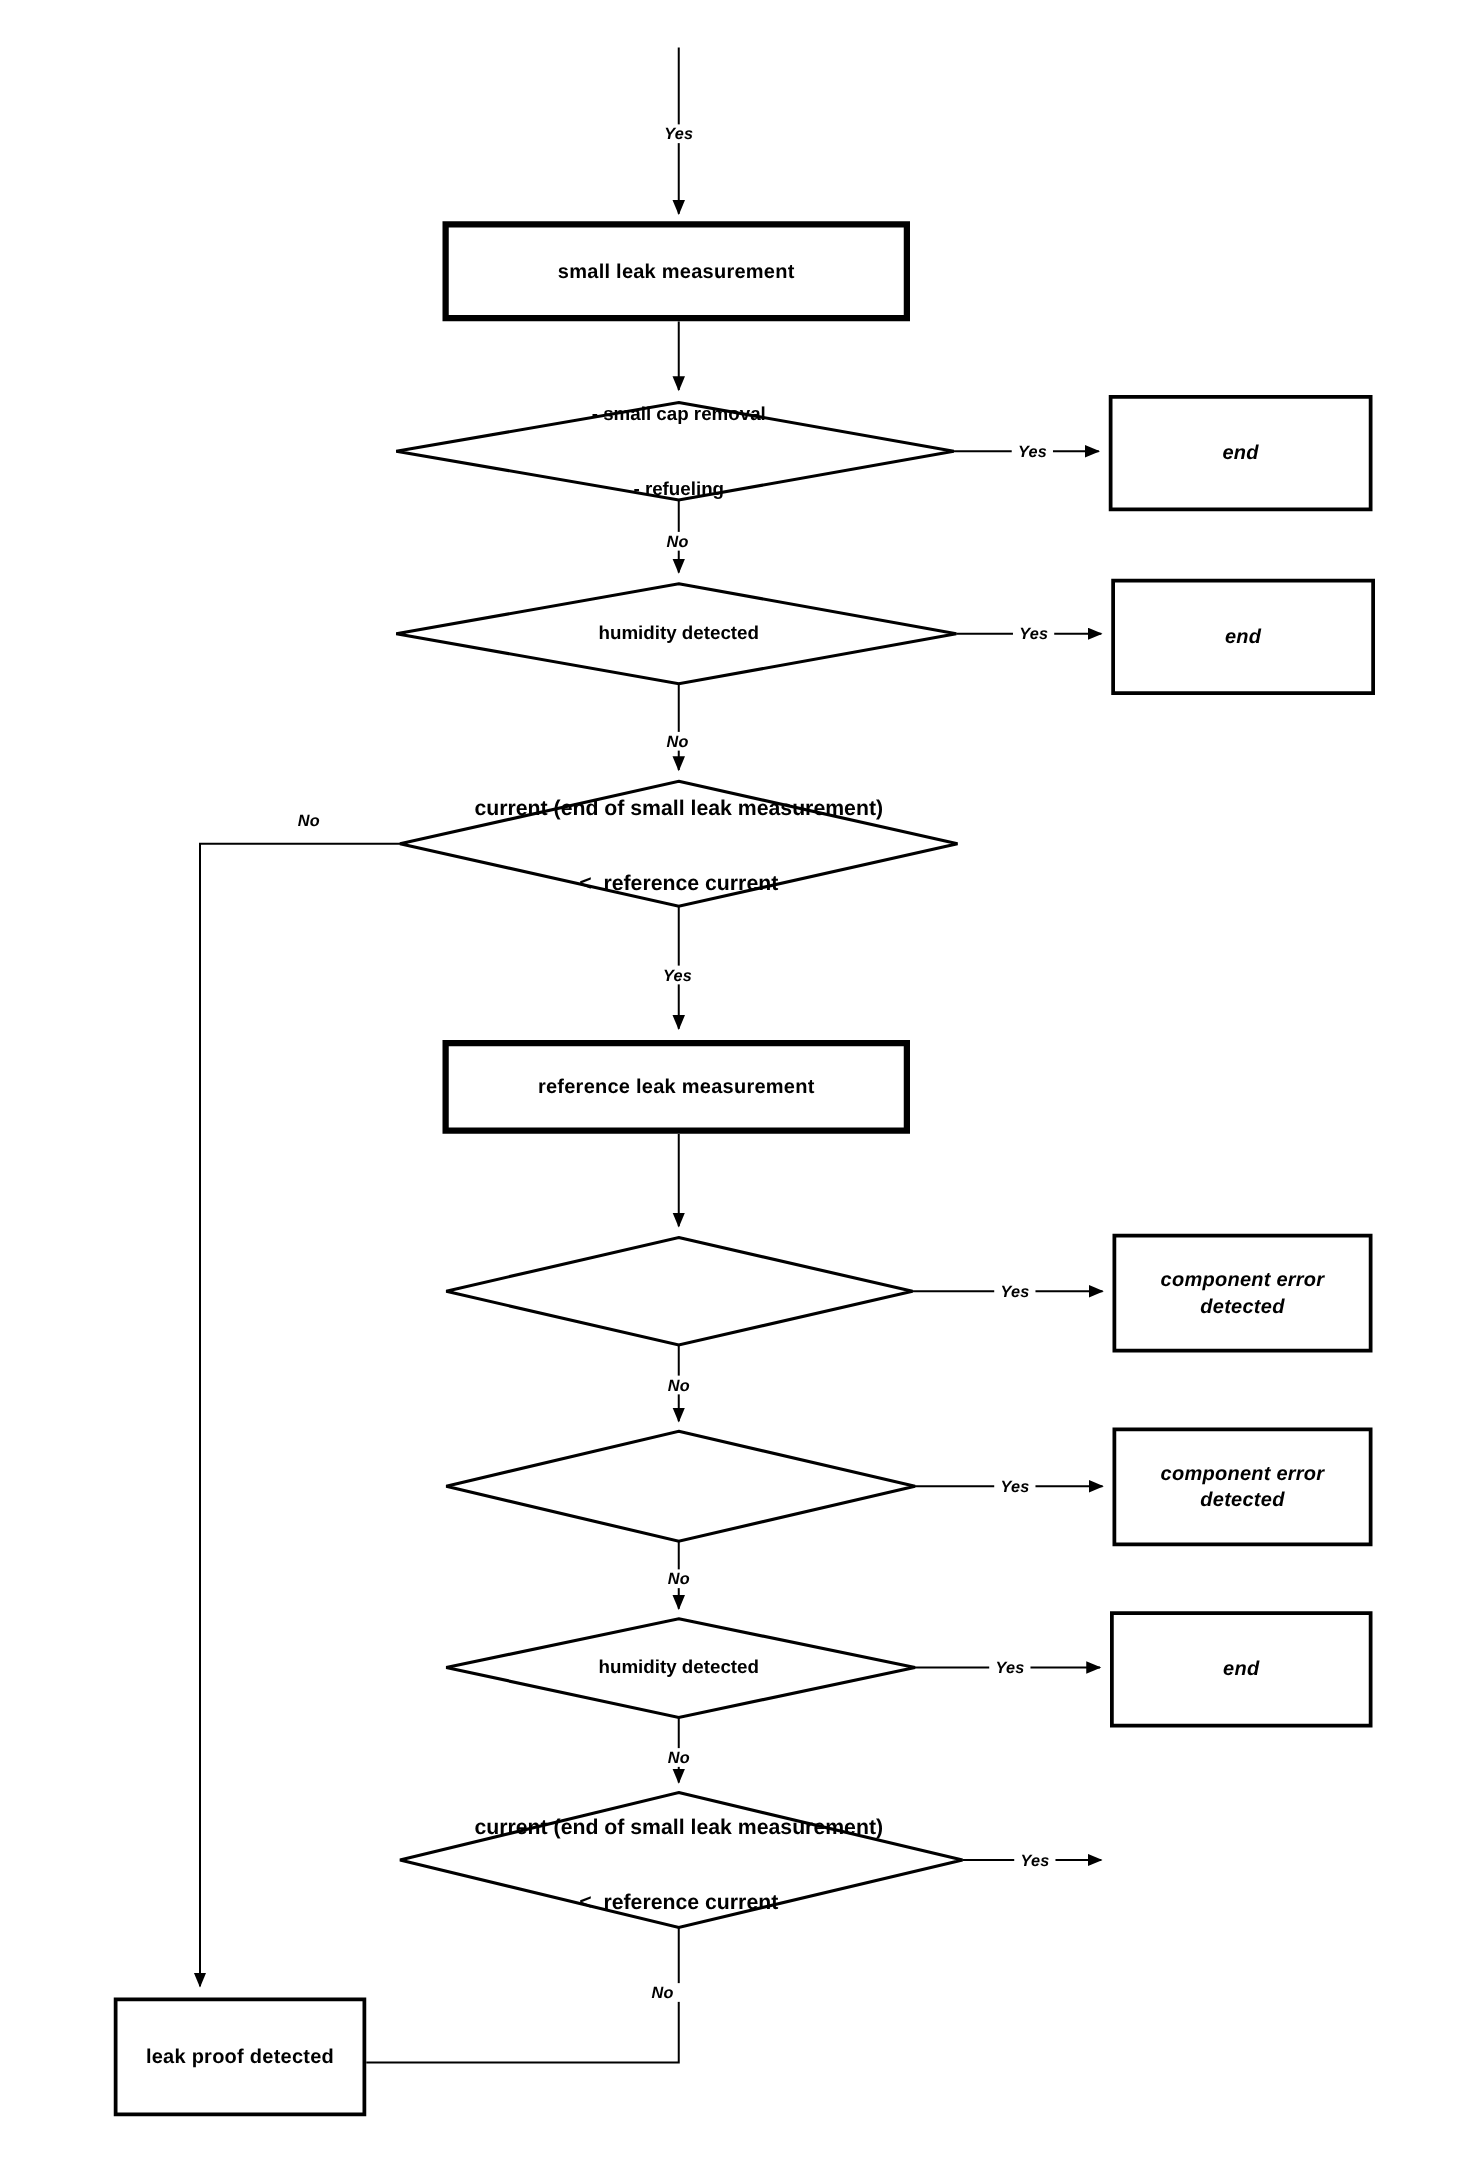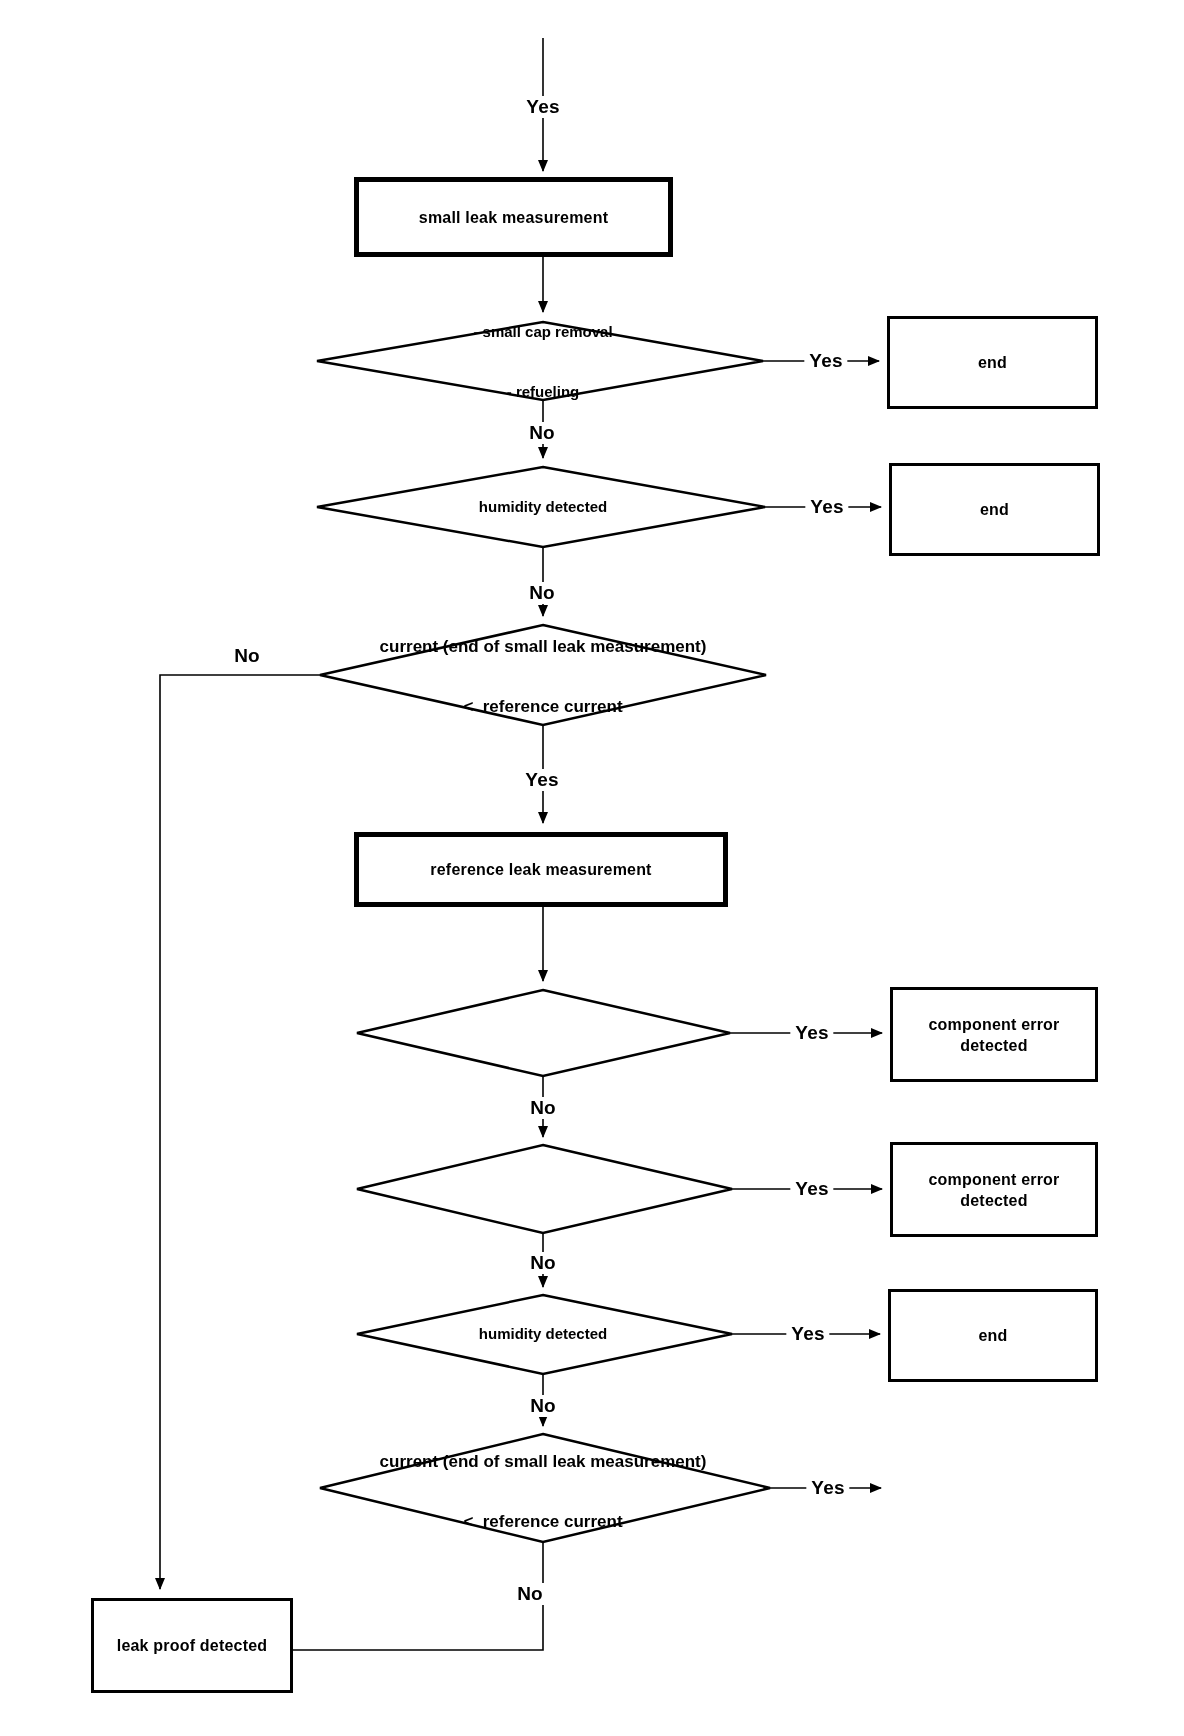--- a/index.html
+++ b/index.html
@@ -23,21 +23,21 @@
     flex-direction: column;
     align-items: center;
     justify-content: center;
     text-align: center;
     font-weight: bold;
     font-size: 16px;
     line-height: 21px;
     letter-spacing: 0.2px;
   }
   .box.process { border: 5px solid #000000; }
-  .box.terminal { border: 3.2px solid #000000; }
+  .box.terminal { border: 3.2px solid #000000; font-style: italic; }
   .box.result   { border: 3.8px solid #000000; }
 
   
   .dlabel {
     position: absolute;
     transform: translate(-50%, -50%);
     text-align: center;
     font-weight: bold;
     white-space: pre;
     pointer-events: none;
@@ -45,23 +45,24 @@
   .dlabel.big   { font-size: 15px;   line-height: 20px; }
   .dlabel.small { font-size: 17px; line-height: 20px; }
 
   
   .elabel {
     position: absolute;
     transform: translate(-50%, -50%);
     background: #ffffff;
     padding: 0 5px;
     font-weight: bold;
-    font-size: 19px;
+    font-size: 13px;
     letter-spacing: 0.2px;
     white-space: nowrap;
+    font-style: italic;
   }
   .elabel.nobg { background: transparent; }
 </style>
 </head>
 <body>
 
 <div class="canvas">
 
   <svg width="1184" height="1736" viewBox="0 0 1184 1736">
     <defs>
@@ -94,21 +95,21 @@
       <polygon points="543,322 763,361 543,400 317,361"></polygon>
       <polygon points="543,467 765,507 543,547 317,507"></polygon>
       <polygon points="543,625 766,675 543,725 320,675"></polygon>
       <polygon points="543,990 730,1033 543,1076 357,1033"></polygon>
       <polygon points="543,1145 732,1189 543,1233 357,1189"></polygon>
       <polygon points="543,1295 732,1334 543,1374 357,1334"></polygon>
       <polygon points="543,1434 770,1488 543,1542 320,1488"></polygon>
     </g>
   </svg>
 
-  <div class="box process" style="left:354px; top:177px; width:319px; height:80px;">
+  <div class="box process" style="left:354px; top:177px; width:374px; height:80px;">
     <div>small leak measurement</div>
   </div>
 
   <div class="box process" style="left:354px; top:832px; width:374px; height:75px;align-items:center;">
     <div>reference leak measurement</div>
   </div>
 
   <div class="box terminal" style="left:887px; top:316px; width:211px; height:93px;">
     <div>end</div>
   </div>

